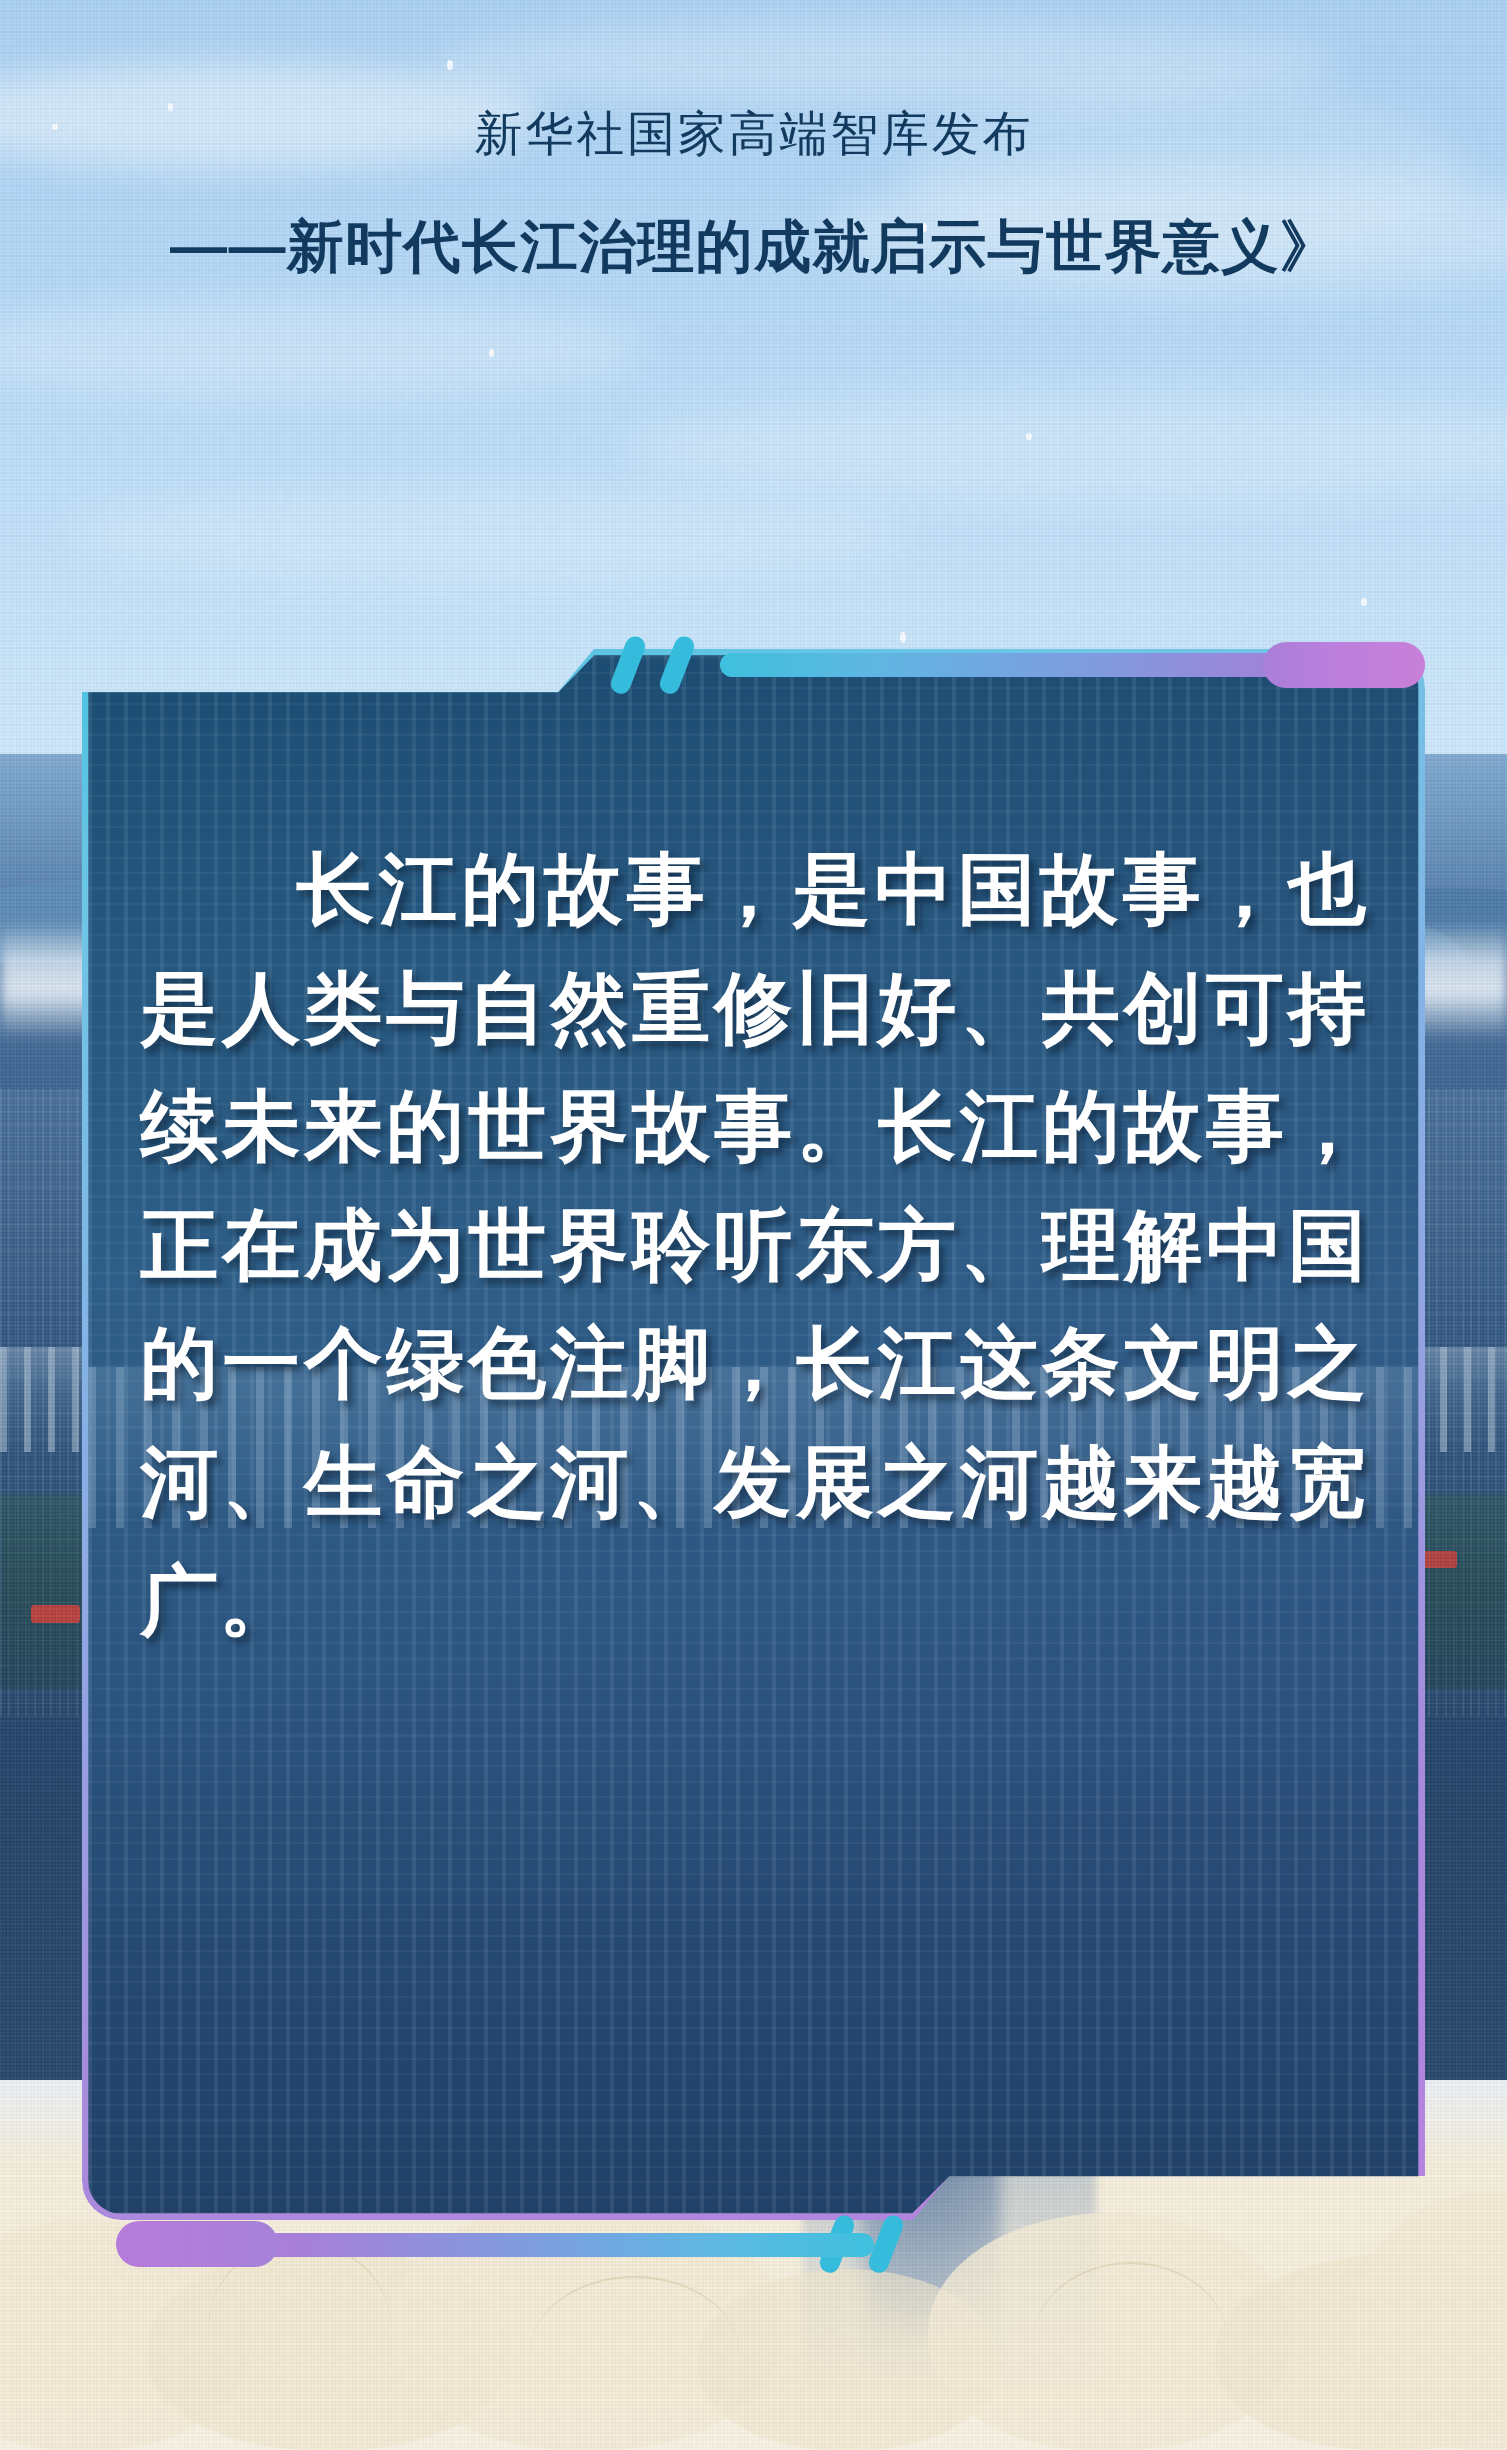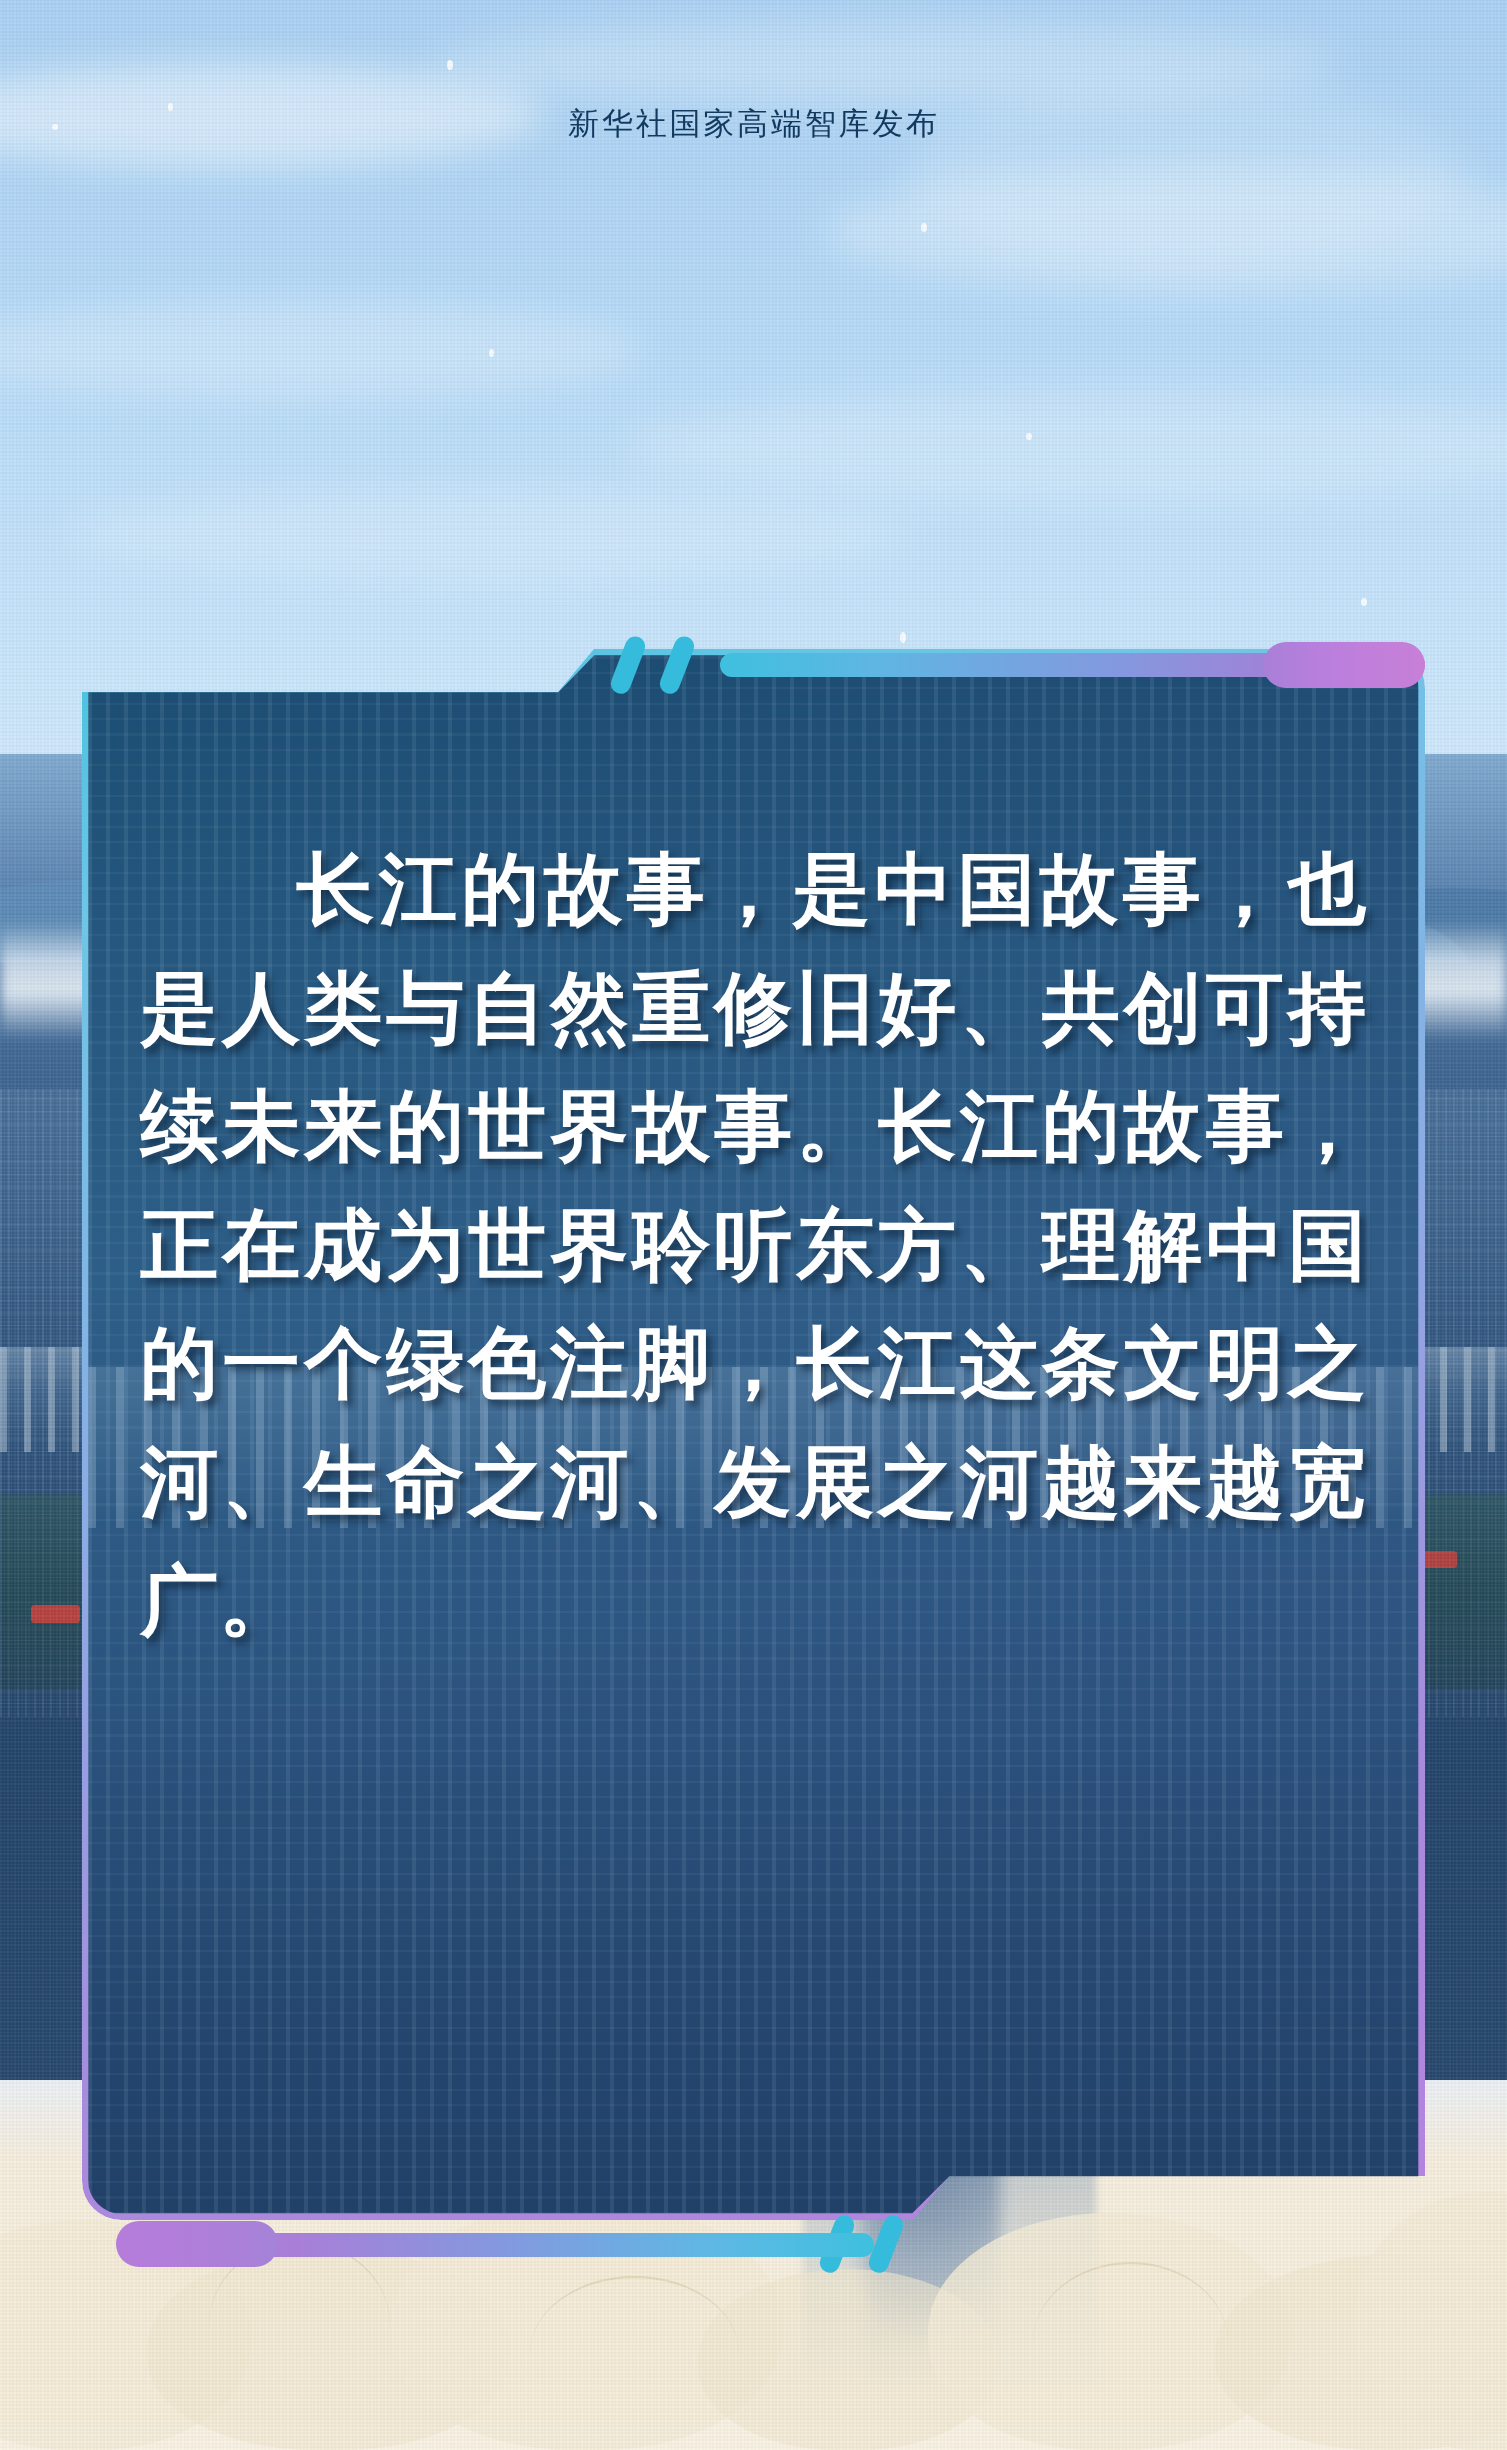--- a/index.html
+++ b/index.html
@@ -124,21 +124,21 @@
       repeating-linear-gradient(0deg,rgba(255,255,255,.035) 0 0.7px,rgba(0,0,0,.02) 0.7px 1.4px),
       repeating-linear-gradient(90deg,rgba(255,255,255,.03) 0 0.7px,rgba(0,0,0,.018) 0.7px 1.4px);
     pointer-events:none;
   }
   .speck { position:absolute; background:#fff; border-radius:50%; opacity:.85; }
 
   
   .header { position:absolute; left:0; top:0; width:1508px; text-align:center; }
   .kicker {
     margin-top:105px;
-    font-size:31px; font-weight:400; letter-spacing:2.8px;
+    font-size:48px; font-weight:400; letter-spacing:2.8px;
     color:#123A5E;
     line-height:1.2;
   }
   .title {
     margin-top:43px;
     font-size:57px; font-weight:700; letter-spacing:1.4px;
     color:#123A5E;
     line-height:1.42;
   }
   .title .tl { display:block; white-space:nowrap; }
@@ -303,20 +303,21 @@
   <div class="speck" style="left:489px;top:349px;width:4.9px;height:8.4px;"></div>
   <div class="speck" style="left:1026px;top:433px;width:5.6px;height:7px;"></div>
   <div class="speck" style="left:1361px;top:598px;width:5.6px;height:8.4px;"></div>
   <div class="speck" style="left:900px;top:632px;width:6.3px;height:10.5px;"></div>
 
   <div class="grain"></div>
 
   <div class="header">
     <div class="kicker">新华社国家高端智库发布</div>
     <div class="title">
+      <span class="tl">——新时代长江治理的成就启示与世界意义》</span>
     </div>
   </div>
 
   <div class="card-wrap">
     <div class="card" style="clip-path: polygon(0px 43px, 476px 43px, 512px 0px, 1343px 0px, 1343px 1527px, 867px 1527px, 831px 1571px, 0px 1571px);"></div>
     <div class="card-inner" style="clip-path: polygon(0px 37px, 470px 37px, 506px 0px, 1330px 0px, 1330px 1521px, 861px 1521px, 824px 1558px, 0px 1558px); padding-left: 48px;">
       <div class="card-photo"></div>
       <div class="quote-text">长江的故事，是中国故事，也是人类与自然重修旧好、共创可持续未来的世界故事。长江的故事，正在成为世界聆听东方、理解中国的一个绿色注脚，长江这条文明之河、生命之河、发展之河越来越宽广。</div>
     </div>
 

